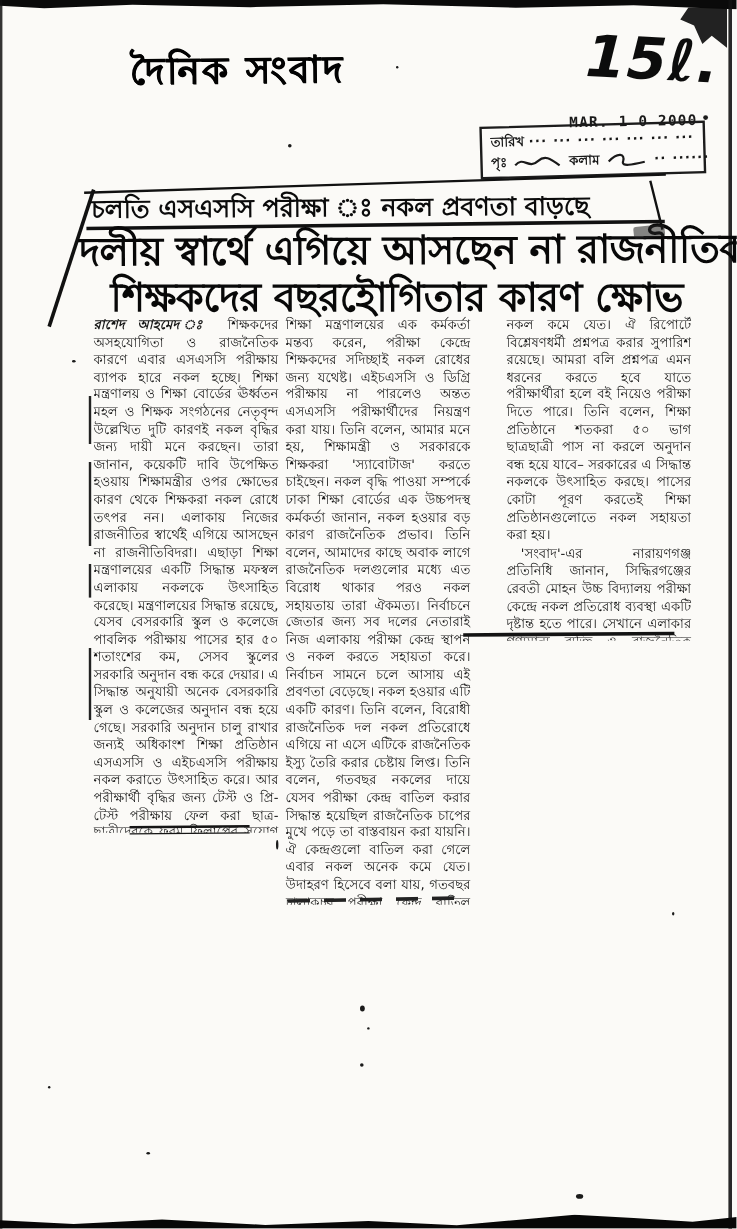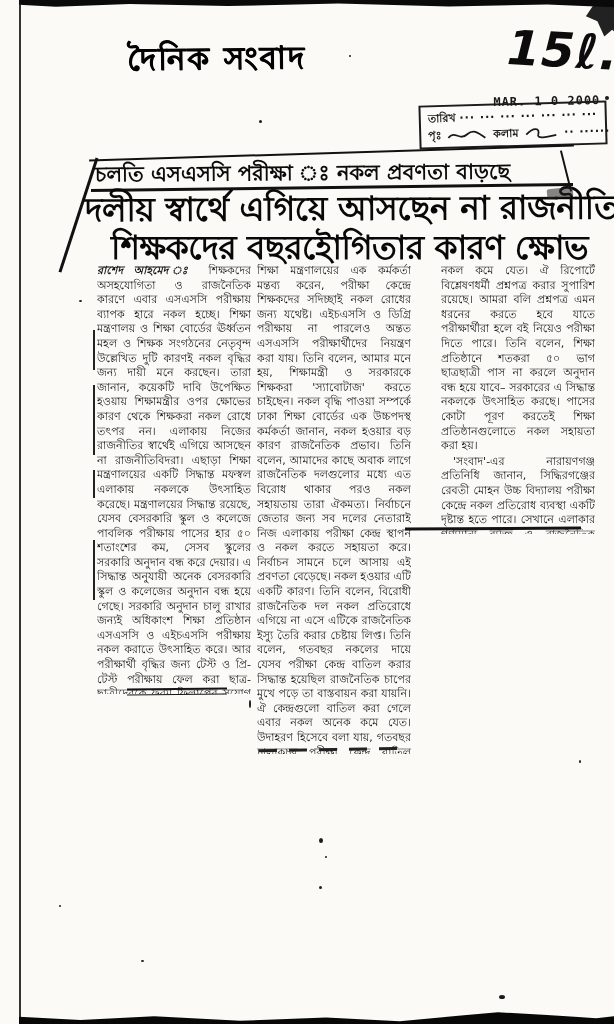--- a/index.html
+++ b/index.html
@@ -2,21 +2,21 @@
 <html><head>
 <meta charset="utf-8">
 <style>
   html,body{margin:0;padding:0;}
   body{
     width:614px;height:1024px;position:relative;overflow:hidden;
     background:#fbfaf7;
     font-family:"DejaVu Sans", sans-serif;
     color:#141414;
   }
-  .page{position:absolute;inset:0;margin-left:19px;}
+  .page{position:absolute;inset:0;}
 
   
   .edge-top{position:absolute;top:0;left:0;width:614px;height:8px;background:#0a0a0a;
     clip-path:polygon(0 0,100% 0,100% 100%,86% 55%,70% 80%,52% 45%,34% 75%,18% 50%,6% 85%,0 60%);}
   .edge-left{position:absolute;top:0;left:0;width:2px;height:1024px;background:#111;opacity:.85;}
   .edge-right{position:absolute;top:0;left:607px;width:3px;height:1024px;background:#111;opacity:.9;}
   .edge-bottom{position:absolute;bottom:0;left:0;width:614px;height:13px;background:#070707;
     clip-path:polygon(0 45%,10% 70%,22% 40%,36% 75%,50% 50%,62% 78%,72% 35%,78% 10%,86% 30%,94% 55%,100% 25%,100% 100%,0 100%);}
   .corner-blot-tr{position:absolute;top:6px;left:560px;width:46px;height:34px;background:#0a0a0a;
     clip-path:polygon(30% 0,100% 0,100% 100%,72% 70%,55% 90%,40% 45%,15% 30%);opacity:.9;}

